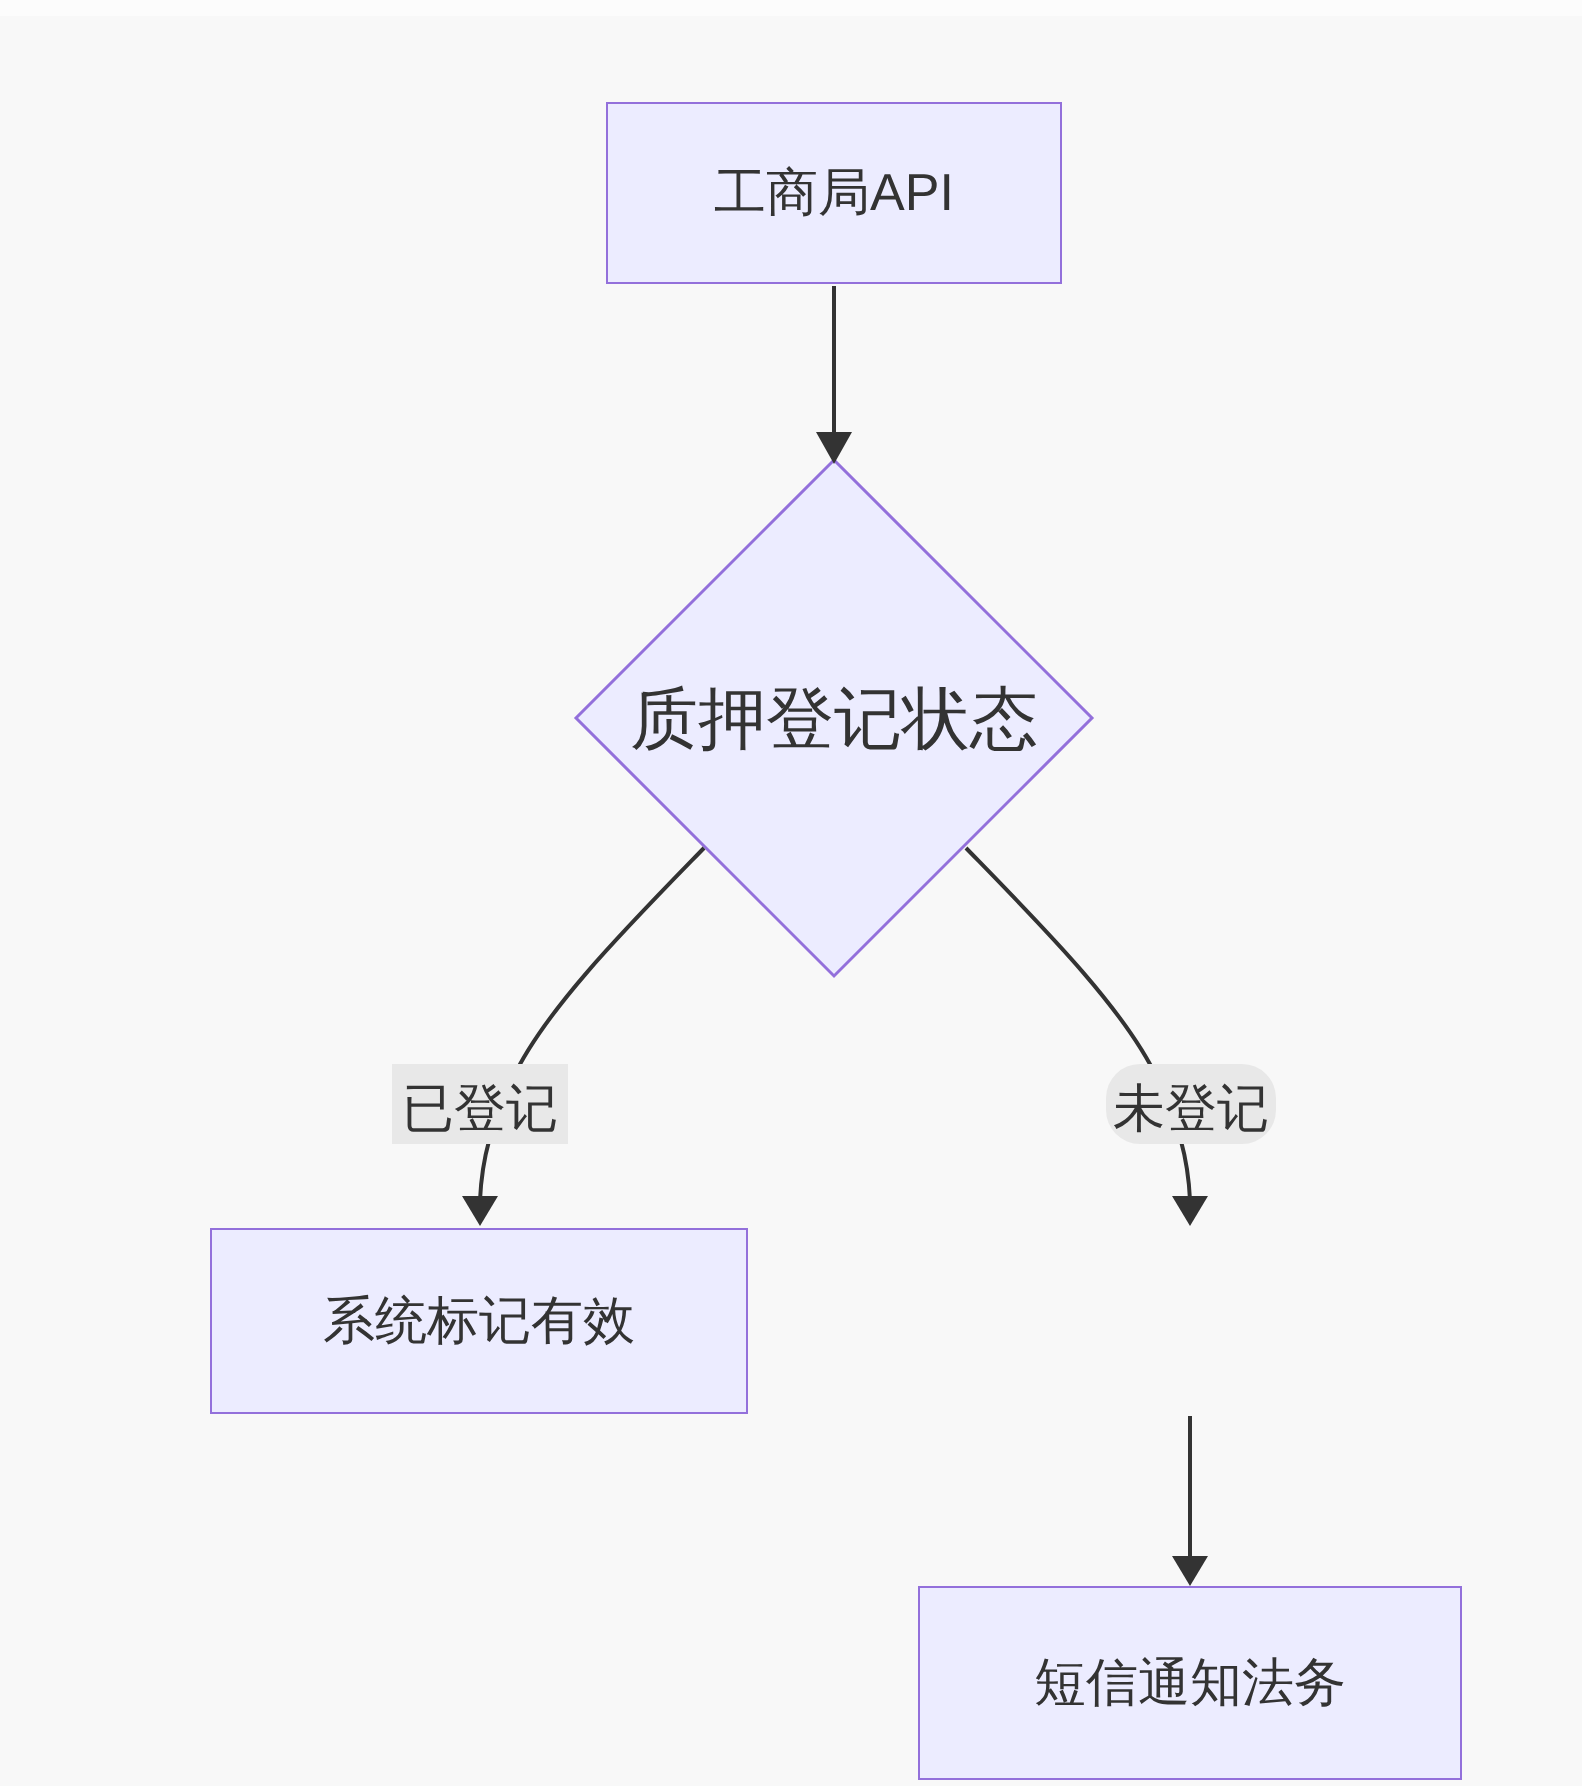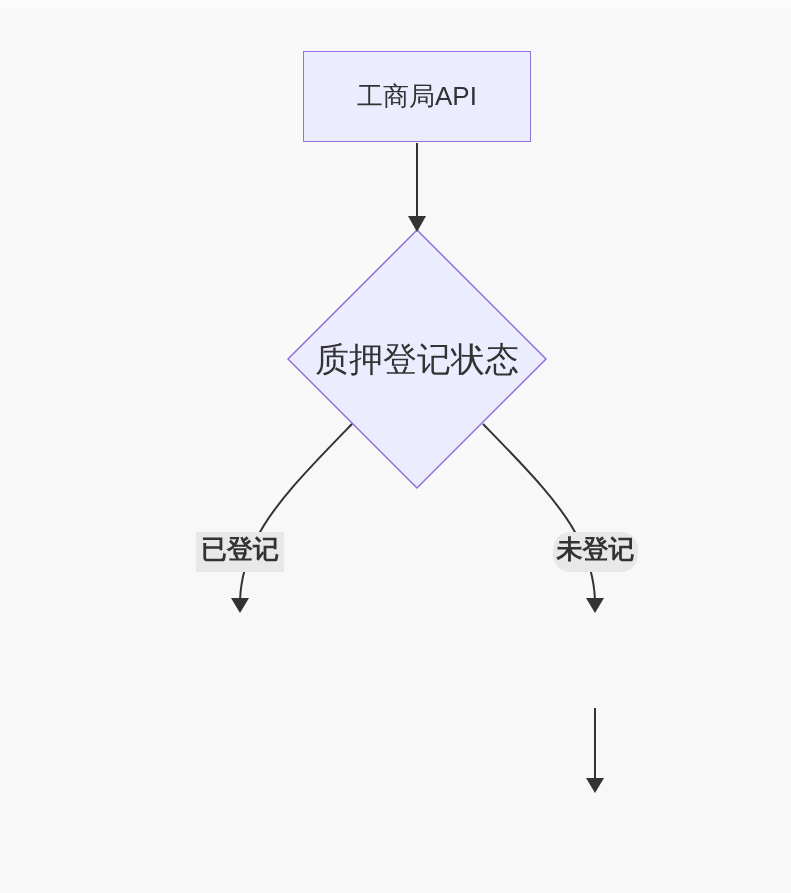--- a/index.html
+++ b/index.html
@@ -55,24 +55,23 @@
     font-size: 34px;
     white-space: nowrap;
   }
   .edge-label {
     position: absolute;
     box-sizing: border-box;
     background: #e8e8e8;
     color: #333333;
     font-size: 26px;
     display: flex;
-    align-items: flex-start;
+    align-items: flex-end;
     justify-content: center;
     white-space: nowrap;
-    font-weight: bold;
   }
   .edge-label-registered   { left: 196px; top: 532px; width: 88px; height: 40px; }
   .edge-label-unregistered { left: 553px; top: 532px; width: 85px; height: 40px; border-radius: 17px; }
 </style>
 </head>
 <body>
 
 <div class="stage">
 
   <div class="top-strip"></div>
@@ -95,22 +94,28 @@
   </svg>
 
   <div class="node node-api">
     <span>工商局API</span>
   </div>
 
   <div class="diamond-label">
     <span>质押登记状态</span>
   </div>
 
+  <div class="node node-valid">
+    <span>系统标记有效</span>
+  </div>
 
 
+  <div class="node node-sms">
+    <span>短信通知法务</span>
+  </div>
 
   <div class="edge-label edge-label-registered">
     <span>已登记</span>
   </div>
 
   <div class="edge-label edge-label-unregistered">
     <span>未登记</span>
   </div>
 
 </div>

